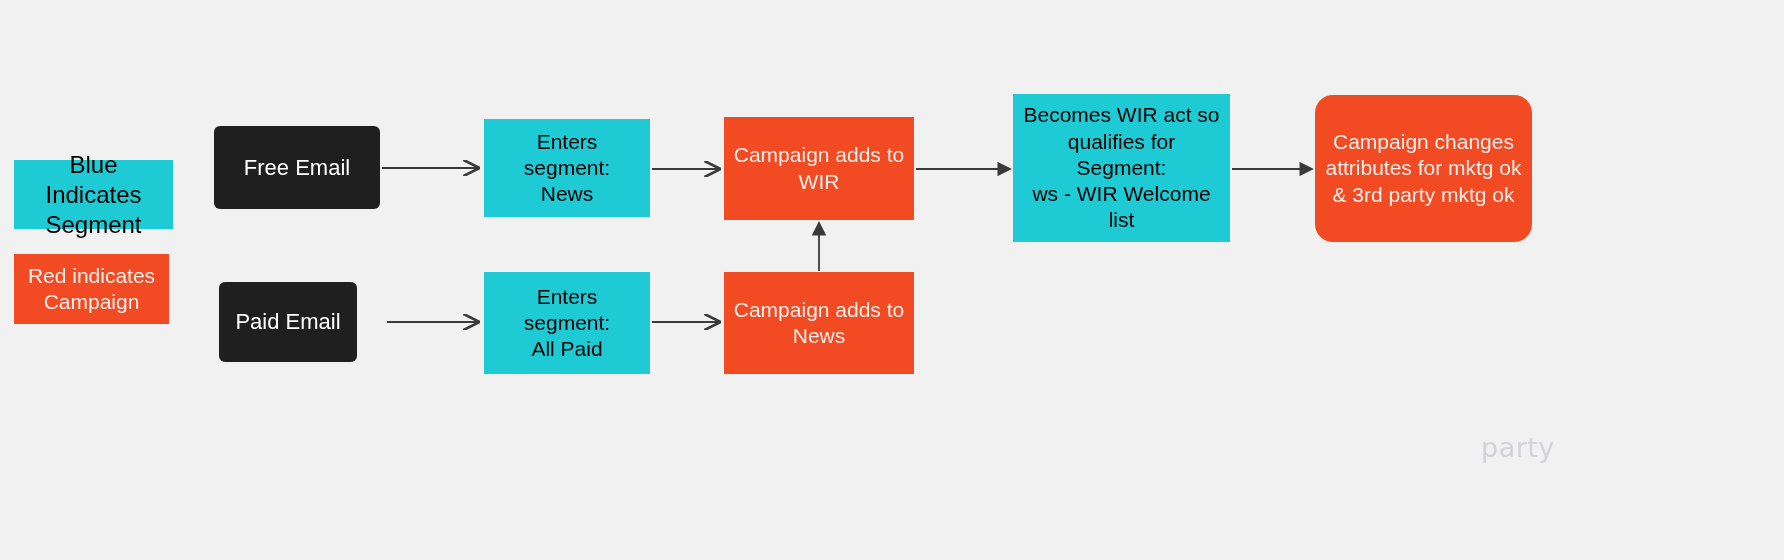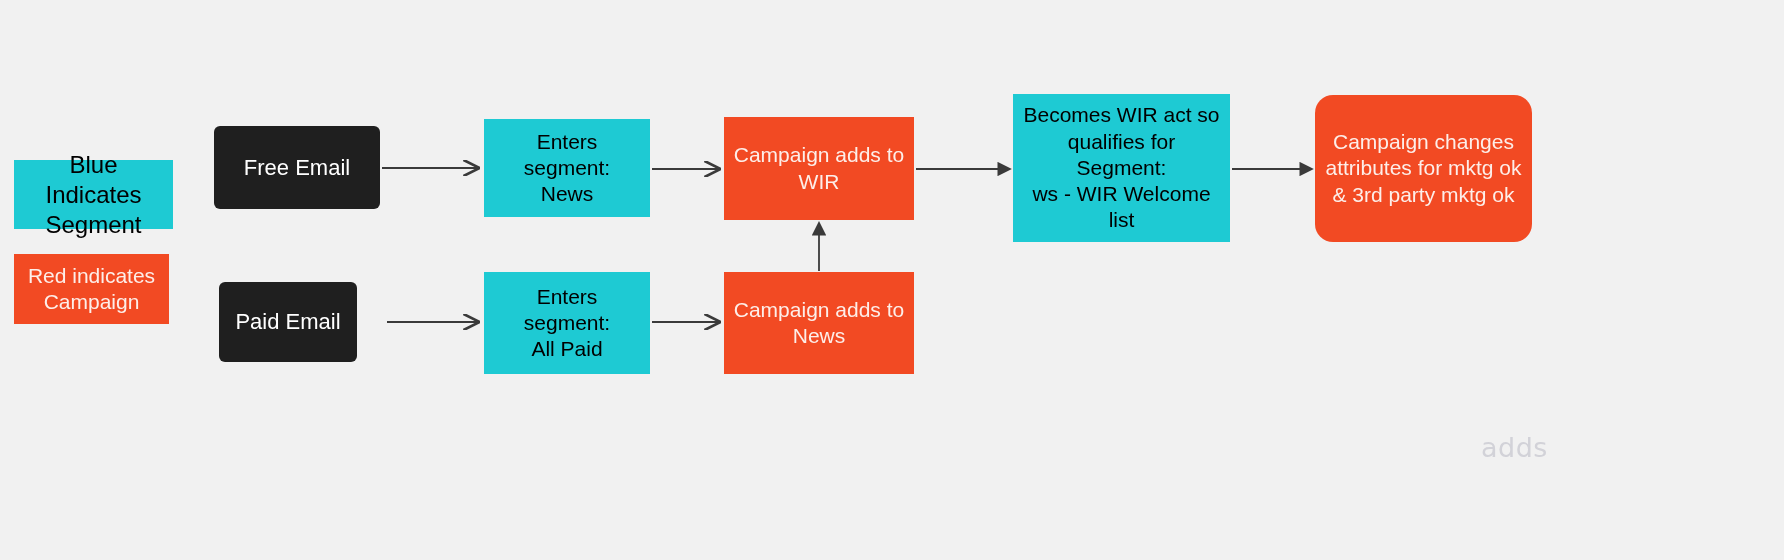--- a/index.html
+++ b/index.html
@@ -179,13 +179,13 @@
 <div class="node campaign" id="node-campaign-attrs">Campaign changes
 attributes for mktg ok
 &amp; 3rd party mktg ok</div>
 
 <div class="node source" id="node-paid-email">Paid Email</div>
 <div class="node segment" id="node-enters-allpaid">Enters segment:
 All Paid</div>
 <div class="node campaign" id="node-campaign-news">Campaign adds to
 News</div>
 
-<div id="watermark">adds</div>
+<div id="watermark">party</div>
 
 </body></html>

